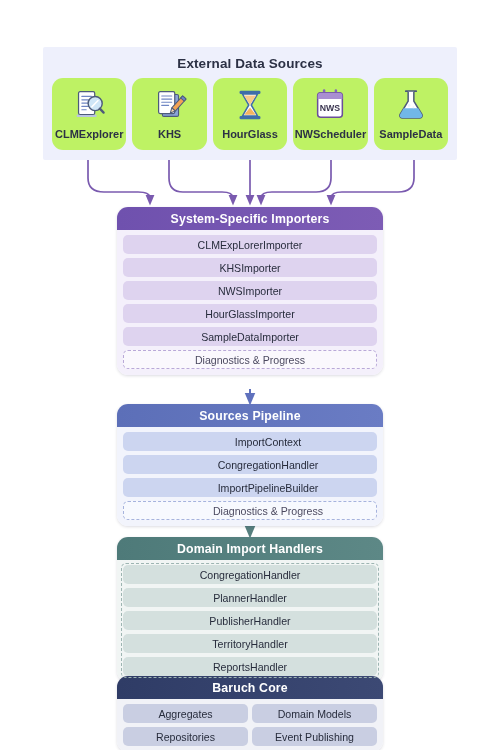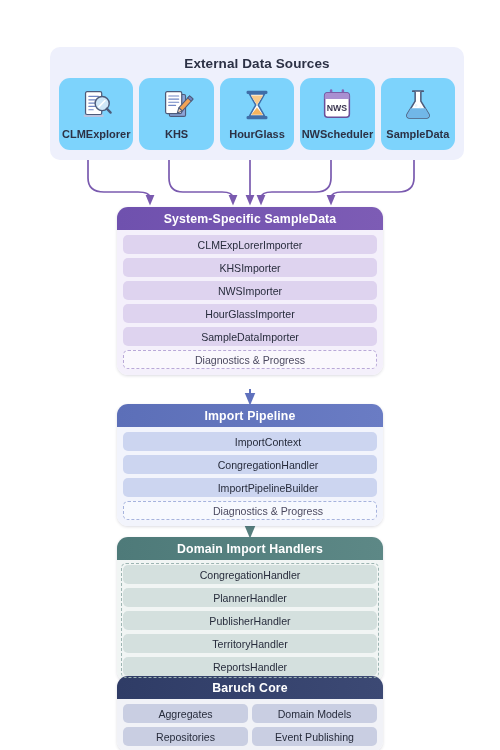--- a/index.html
+++ b/index.html
@@ -11,44 +11,44 @@
   }
   #canvas {
     position: relative;
     width: 500px; height: 750px;
     background: #ffffff;
   }
 
   
   .sources-panel {
     position: absolute;
-    left: 50px; top: 47px;
+    left: 43px; top: 47px;
     width: 414px; height: 113px;
     background: #eef0fc;
-    border-radius: 10px;
+    border-radius: 2px;
   }
   .sources-title {
     text-align: center;
     font-size: 13.5px;
     font-weight: 700;
     color: #2c3145;
     letter-spacing: .1px;
     padding-top: 9px;
   }
   .sources-row {
     position: absolute;
     left: 9px; top: 31px;
     right: 9px;
     display: flex;
     gap: 6px;
   }
   .source-card {
     flex: 1 1 0;
     height: 72px;
-    background: #7dd3fc;
+    background: #bef264;
     border-radius: 11px;
     display: flex;
     flex-direction: column;
     align-items: center;
     justify-content: flex-start;
     padding-top: 5px;
   }
   .source-icon { height: 44px; display:flex; align-items:center; justify-content:center; }
   .source-label {
     font-size: 11px;
@@ -261,33 +261,33 @@
             <circle cx="22.5" cy="22.4" r="1" fill="#e9f5fd"></circle>
           </svg>
         </span>
         <span class="source-label">SampleData</span>
       </div>
 
     </div>
   </div>
 
   <div class="stage" id="importers">
-    <div class="stage-head">System-Specific SampleData</div>
+    <div class="stage-head">System-Specific Importers</div>
     <div class="stage-body">
       <div class="row">CLMExpLorerImporter</div>
       <div class="row">KHSImporter</div>
       <div class="row">NWSImporter</div>
       <div class="row">HourGlassImporter</div>
       <div class="row">SampleDataImporter</div>
       <div class="row dashed">Diagnostics &amp; Progress</div>
     </div>
   </div>
 
   <div class="stage" id="pipeline">
-    <div class="stage-head">Import Pipeline</div>
+    <div class="stage-head">Sources Pipeline</div>
     <div class="stage-body">
       <div class="row">ImportContext</div>
       <div class="row">CongregationHandler</div>
       <div class="row">ImportPipelineBuilder</div>
       <div class="row dashed">Diagnostics &amp; Progress</div>
     </div>
   </div>
 
   <div class="stage" id="handlers">
     <div class="stage-head">Domain Import Handlers</div>

